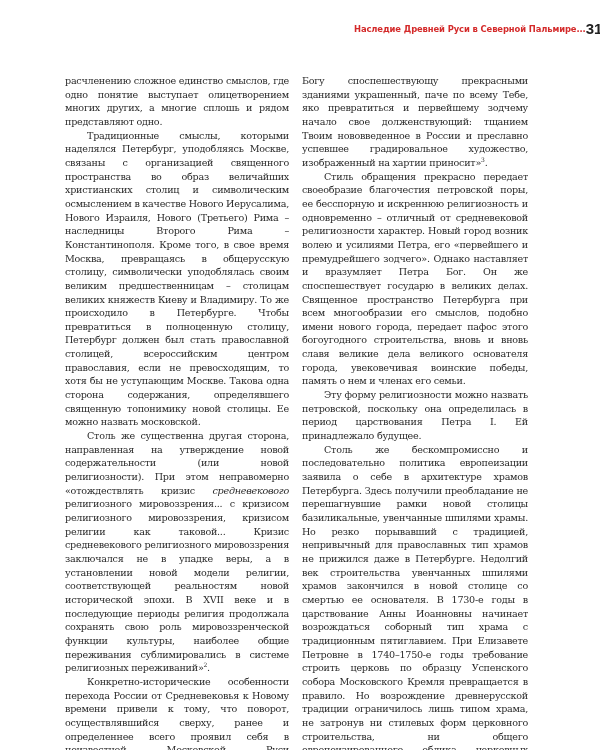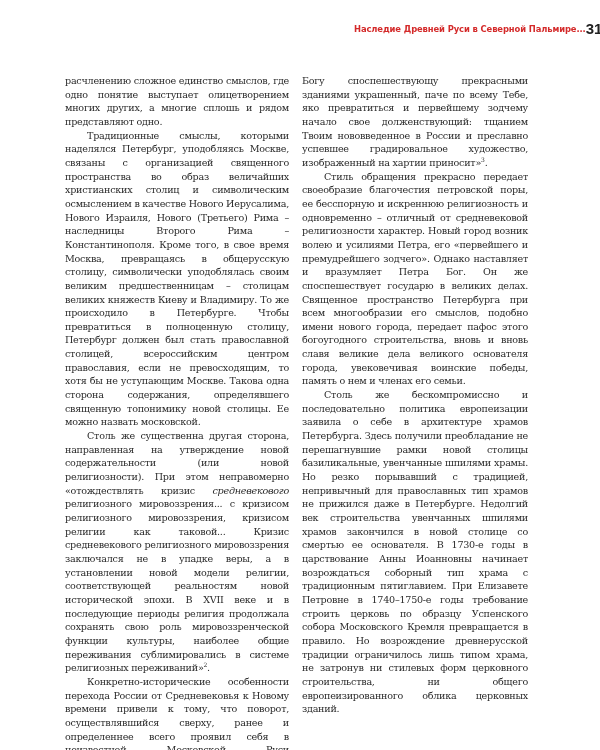--- a/index.html
+++ b/index.html
@@ -28,15 +28,16 @@
   <p class="noindent">расчленению сложное единство смыслов, где одно понятие выступает олицетворением многих других, а многие сплошь и рядом представляют одно.</p>
   <p class="indent">Традиционные смыслы, которыми наделялся Петербург, уподобляясь Москве, связаны с организацией священного пространства во образ величайших христианских столиц и символическим осмыслением в качестве Нового Иерусалима, Нового Израиля, Нового (Третьего) Рима – наследницы Второго Рима – Константинополя. Кроме того, в свое время Москва, превращаясь в общерусскую столицу, символически уподоблялась своим великим предшественницам – столицам великих княжеств Киеву и Владимиру. То же происходило в Петербурге. Чтобы превратиться в полноценную столицу, Петербург должен был стать православной столицей, всероссийским центром православия, если не превосходящим, то хотя бы не уступающим Москве. Такова одна сторона содержания, определявшего священную топонимику новой столицы. Ее можно назвать московской.</p>
   <p class="indent"><span>Столь же существенна другая сторона, направленная на утверждение новой содержательности (или новой религиозности). При этом неправомерно «отождествлять кризис </span><em>средневекового</em><span> религиозного мировоззрения... с кризисом религиозного мировоззрения, кризисом религии как таковой... Кризис средневекового религиозного мировоззрения заключался не в упадке веры, а в установлении новой модели религии, соответствующей реальностям новой исторической эпохи. В XVII веке и в последующие периоды религия продолжала сохранять свою роль мировоззренческой функции культуры, наиболее общие переживания сублимировались в системе религиозных переживаний»</span><sup>2</sup><span>.</span></p>
   <p class="indent">Конкретно-исторические особенности перехода России от Средневековья к Новому времени привели к тому, что поворот, осуществлявшийся сверху, ранее и определеннее всего проявил себя в неизвестной Московской Руси репрезентации роли государя – в возникновении культа конкретного государя как определенной исторической личности.</p>
 
 </div>
 
 <div class="col right">
   <p class="noindent"><span>Богу споспешествующу прекрасными зданиями украшенный, паче по всему Тебе, яко превратиться и первейшему зодчему начало свое долженствующий: тщанием Твоим нововведенное в России и преславно успевшее градировальное художество, изображенный на хартии приносит»</span><sup>3</sup><span>.</span></p>
   <p class="indent">Стиль обращения прекрасно передает своеобразие благочестия петровской поры, ее бесспорную и искреннюю религиозность и одновременно – отличный от средневековой религиозности характер. Новый город возник волею и усилиями Петра, его «первейшего и премудрейшего зодчего». Однако наставляет и вразумляет Петра Бог. Он же споспешествует государю в великих делах. Священное пространство Петербурга при всем многообразии его смыслов, подобно имени нового города, передает пафос этого богоугодного строительства, вновь и вновь славя великие дела великого основателя города, увековечивая воинские победы, память о нем и членах его семьи.</p>
+  <p class="indent">Эту форму религиозности можно назвать петровской, поскольку она определилась в период царствования Петра I. Ей принадлежало будущее.</p>
   <p class="indent">Столь же бескомпромиссно и последовательно политика европеизации заявила о себе в архитектуре храмов Петербурга. Здесь получили преобладание не перешагнувшие рамки новой столицы базиликальные, увенчанные шпилями храмы. Но резко порывавший с традицией, непривычный для православных тип храмов не прижился даже в Петербурге. Недолгий век строительства увенчанных шпилями храмов закончился в новой столице со смертью ее основателя. В 1730-е годы в царствование Анны Иоанновны начинает возрождаться соборный тип храма с традиционным пятиглавием. При Елизавете Петровне в 1740–1750-е годы требование строить церковь по образцу Успенского собора Московского Кремля превращается в правило. Но возрождение древнерусской традиции ограничилось лишь типом храма, не затронув ни стилевых форм церковного строительства, ни общего европеизированного облика церковных зданий.</p>
 
 </div>
 
 </body></html>

